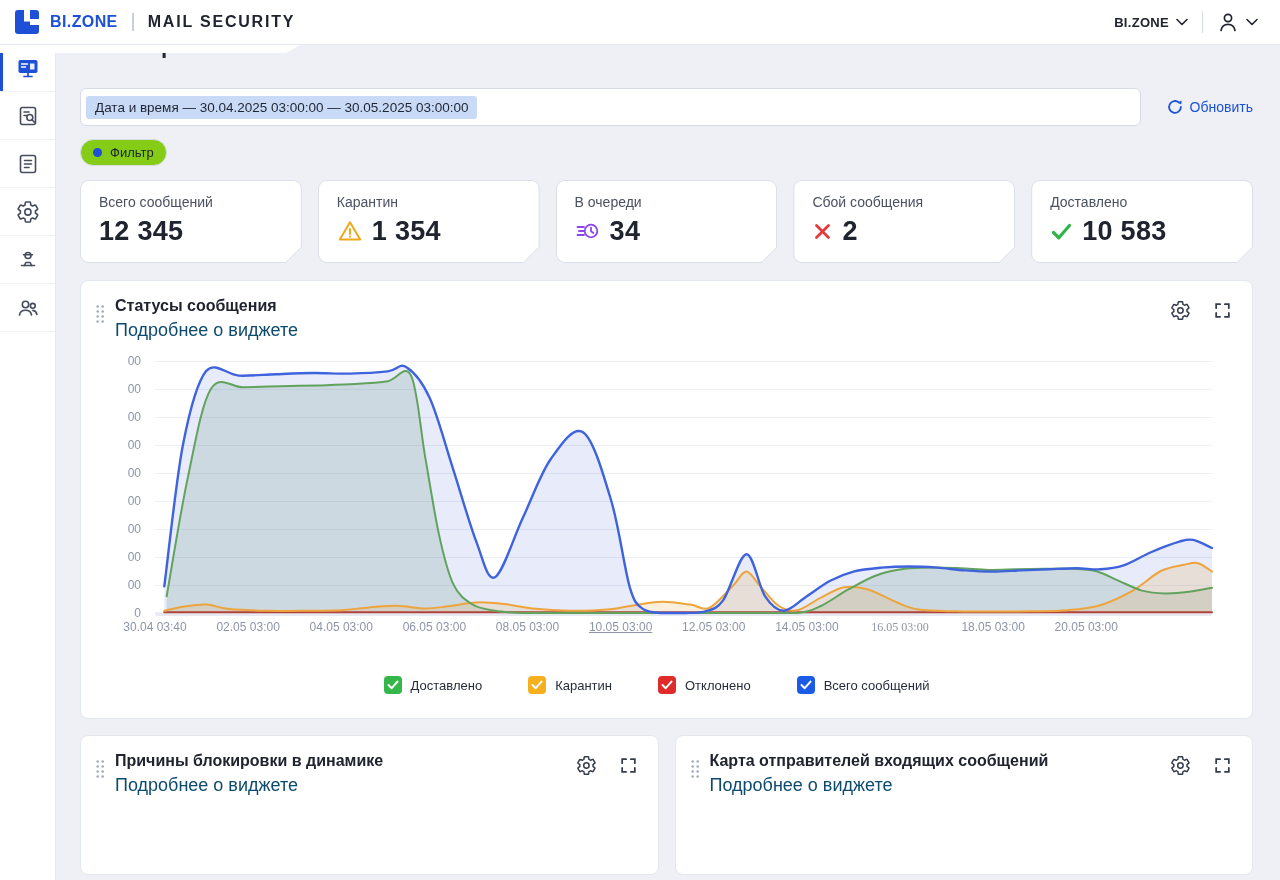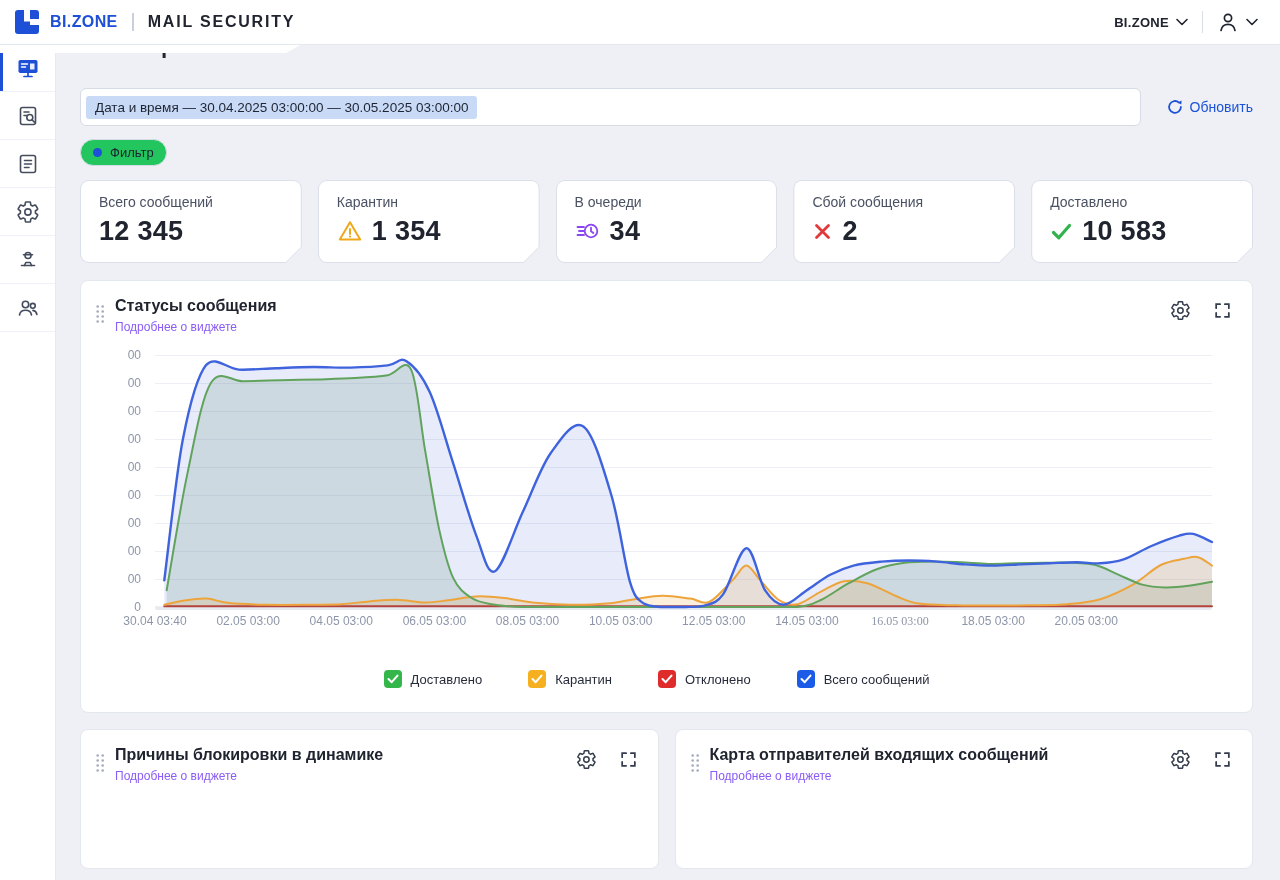--- a/index.html
+++ b/index.html
@@ -34,40 +34,40 @@
   h1{font-size:25px;font-weight:800;letter-spacing:.2px}
 
   .filter-row{display:flex;align-items:center;margin-top:29px}
   .filter-input{flex:1;height:38px;background:#fff;border:1px solid #d6dbe6;border-radius:6px;
         display:flex;align-items:center;padding:8px 5px;cursor:text}
   .filter-tag{background:#c8daf6;border-radius:3px;padding:4px 9px;font-size:13.5px;color:#1f2433;cursor:pointer}
   .refresh-btn{display:flex;align-items:center;gap:7px;border:0;background:none;color:#1b52d8;
         font-size:14px;font-weight:500;margin-left:26px;cursor:pointer;font-family:inherit}
 
   .chip-row{margin-top:13px}
-  .chip{display:inline-flex;align-items:center;gap:8px;height:27px;padding:12px 12px;background:#22c55e;
+  .chip{display:inline-flex;align-items:center;gap:8px;height:27px;padding:12px 12px;background:#84cc16;
         border:1px solid #d6dbe6;border-radius:14px;font-size:13px;cursor:pointer}
   .chip-dot{width:9px;height:9px;border-radius:50%;background:#1d4fd7}
 
   
   .stats{display:flex;gap:16px;margin-top:14px}
   .card{flex:1;background:#dadfe9;border-radius:9px;padding:1px;
         clip-path:polygon(0 0,100% 0,100% calc(100% - 16px),calc(100% - 16px) 100%,0 100%)}
   .card-in{background:#fff;border-radius:8px;padding:13px 18px 15px;height:100%;
         clip-path:polygon(0 0,100% 0,100% calc(100% - 15px),calc(100% - 15px) 100%,0 100%)}
   .card-label{font-size:14px;color:#4a5162}
   .card-value-row{display:flex;align-items:center;gap:9px;margin-top:5px;min-height:32px}
   .card-value{font-size:27px;font-weight:800;letter-spacing:.3px;white-space:nowrap}
 
   
   .widget{background:#fff;border:1px solid #e3e7ee;border-radius:8px;margin-top:17px}
   .widget-head{display:flex;align-items:flex-start;padding:16px 20px 0 14px}
   .drag{margin:7px 10px 0 0;cursor:grab;line-height:0}
   .w-title{font-size:16px;font-weight:700}
-  .w-link{display:inline-block;margin-top:5px;font-size:12px;color:#8b5cf6;cursor:pointer}
+  .w-link{display:inline-block;margin-top:5px;font-size:18px;color:#0c4a6e;cursor:pointer}
   .w-actions{margin-left:auto;display:flex;align-items:center;gap:22px;padding-top:3px}
   .icon-btn{background:none;border:0;cursor:pointer;padding:0;line-height:0;color:#333b4d}
 
   
   .chart-block{padding:20px 40px 0 20px}
   .chart-area{display:flex}
   .ylabels{width:46px;position:relative;height:252px;flex:none}
   .ylabels span{position:absolute;right:6px;transform:translateY(-50%);font-size:12px;color:#8d95a8}
   .plot{flex:1;position:relative;height:252px;margin-left:8px}
   .gridline{position:absolute;left:0;right:0;height:1px;background:#edeff4}
@@ -351,21 +351,21 @@
               <path d="M9.3 225.4C12.5 201.8 21.0 119.9 28.0 84.0C35.0 48.1 42.0 21.4 51.4 9.8C60.7 0.0 72.4 14.0 84.1 14.6C95.7 15.1 109.0 13.6 121.4 13.2C133.9 12.7 146.3 12.1 158.8 12.0C171.2 11.9 183.7 12.9 196.1 12.6C208.6 12.3 224.1 11.4 233.5 10.4C242.8 9.3 245.2 1.7 252.2 6.2C259.2 10.6 267.7 20.0 275.5 37.0C283.3 53.9 291.1 83.9 298.9 107.8C306.6 131.7 315.2 162.5 322.2 180.6C329.2 198.7 333.1 220.1 340.9 216.2C348.7 212.2 359.6 176.5 368.9 156.8C378.2 137.1 386.8 112.2 396.9 98.0C407.0 83.8 419.5 64.4 429.6 71.4C439.7 78.4 449.8 114.1 457.6 140.0C465.4 165.9 470.9 208.7 476.3 226.8C481.7 244.9 484.9 244.4 490.3 248.6C495.8 252.0 502.0 251.4 509.0 252.0C516.0 252.0 525.3 252.0 532.3 252.0C539.3 251.8 544.8 252.0 551.0 250.6C557.2 248.5 562.7 249.0 569.7 239.4C576.7 229.8 586.0 193.9 593.0 193.2C600.0 192.5 605.5 225.8 611.7 235.2C617.9 244.6 623.4 249.8 630.4 249.8C637.4 249.8 646.0 240.2 653.7 235.2C661.5 230.2 669.3 223.9 677.1 219.8C684.9 215.7 691.9 212.8 700.4 210.6C709.0 208.4 719.1 207.5 728.5 206.6C737.8 205.8 747.1 205.5 756.5 205.5C765.8 205.5 775.2 206.0 784.5 206.6C793.8 207.3 803.2 208.8 812.5 209.4C821.9 210.1 831.2 210.6 840.5 210.6C849.9 210.6 859.2 209.8 868.5 209.4C877.9 209.1 887.2 208.7 896.6 208.3C905.9 207.9 916.0 207.2 924.6 207.2C933.1 207.2 940.1 208.8 947.9 208.3C955.7 207.9 962.7 207.3 971.3 204.4C979.8 201.5 990.0 194.9 999.3 191.0C1008.6 187.0 1020.3 182.6 1027.3 180.6C1034.3 178.6 1035.9 177.8 1041.3 178.9C1046.8 180.0 1056.9 185.7 1060.0 187.0" fill="none" stroke="#3e63dd" stroke-width="2.4" stroke-linejoin="round" stroke-linecap="round"></path>
             </svg>
           </div>
       </div>
       <div class="xlabels">
           <span style="left: 0%;">30.04 03:40</span>
           <span style="left: 8.81057%;">02.05 03:00</span>
           <span style="left: 17.6211%;">04.05 03:00</span>
           <span style="left: 26.4317%;">06.05 03:00</span>
           <span style="left: 35.2423%;">08.05 03:00</span>
-          <span style="left: 44.0529%;">10.05 03:00</span>
+          <span style="left: 44.0529%; text-decoration: underline;">10.05 03:00</span>
           <span style="left: 52.8634%;">12.05 03:00</span>
           <span style="left: 61.674%;">14.05 03:00</span>
           <span style="left: 70.4846%; font-family: Liberation Serif, serif;">16.05 03:00</span>
           <span style="left: 79.2952%;">18.05 03:00</span>
           <span style="left: 88.1057%;">20.05 03:00</span>
         </div>
       <div class="legend">
           <span class="legend-item">
             <span class="legend-box" style="background: rgb(53, 182, 74);">
               <svg width="12" height="10" viewBox="0 0 12 10">

